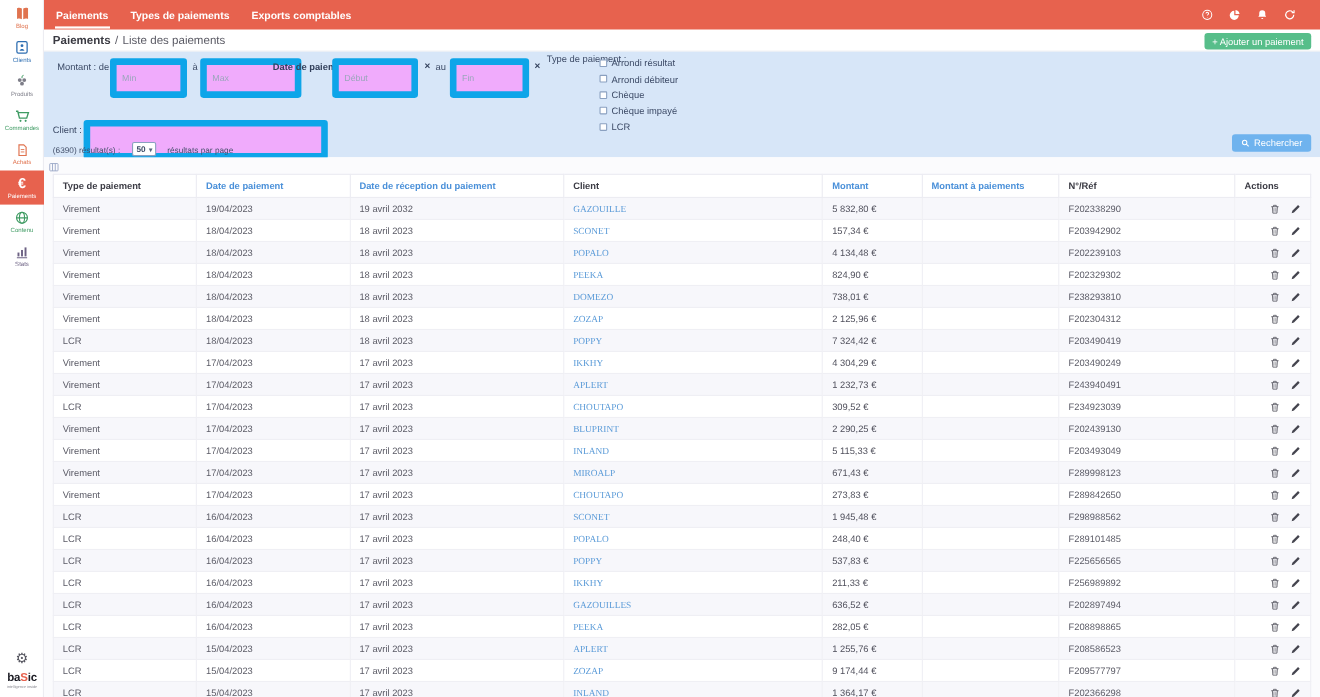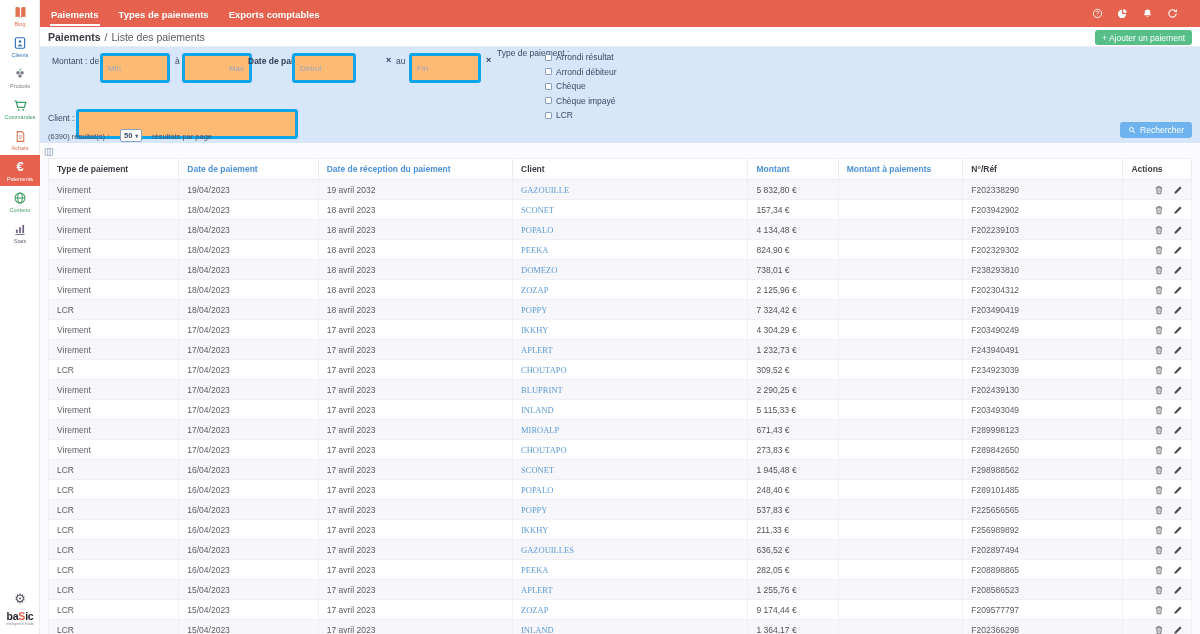--- a/index.html
+++ b/index.html
@@ -38,22 +38,22 @@
   .bc-section { font-size:10.5px; font-weight:bold; color:#3a3a42; }
   .bc-sep, .bc-page { font-size:10.5px; color:#5a5a64; margin-left:4px; }
   .add-btn { position:absolute; right:8px; top:3px; background:#57be8a; color:#fff;
     font-size:8.5px; padding:2.5px 7px; border-radius:3px; border:none; cursor:pointer;
     font-family:inherit; }
 
   
   .filter-panel { position:relative; height:96px; background:#d7e6f8;
     font-size:8.5px; color:#3c4a66; }
   .fl { position:absolute; white-space:nowrap; }
-  .filter-panel input { border:3px solid #0ea5e9; border-radius:3px; height:15px;
-    font-size:8px; padding:12px 5px; color:#3c4a66; background:#fdba74; outline:none;
+  .filter-panel input { border:6px solid #0ea5e9; border-radius:3px; height:15px;
+    font-size:8px; padding:12px 5px; color:#3c4a66; background:#f0abfc; outline:none;
     font-family:inherit; }
   .filter-panel input::placeholder { color:#9aa6bb; }
   .clear-x { font-weight:bold; color:#33415c; font-size:9px; cursor:pointer; }
   .cb-col { position:absolute; left:505px; top:5px; display:flex; flex-direction:column; gap:4.5px; }
   .cb-row { display:flex; align-items:center; gap:4px; cursor:pointer; }
   .cb { width:7px; height:7px; background:#fff; border:1px solid #8aa0c0; border-radius:1px; display:inline-block; }
   .client-input { width:222px; height:16px; }
   .results-line { font-size:7.5px; color:#44506b; }
   .pp-select { display:inline-flex; align-items:center; gap:3px; border:1px solid #8aa0c0;
     background:#fff; border-radius:2px; font-size:7.5px; padding:1px 3px; font-weight:bold;
@@ -210,24 +210,24 @@
     <span class="bc-section">Paiements</span>
     <span class="bc-sep">/</span>
     <span class="bc-page">Liste des paiements</span>
     <button class="add-btn">+ Ajouter un paiement</button>
   </div>
 
   <div class="filter-panel">
     <span class="fl" style="left:12px;top:9px">Montant : de</span>
     <input class="fl" style="left: 60px; top: 6px; width: 70px;" placeholder="Min">
     <span class="fl" style="left:135px;top:9px">à</span>
-    <input class="fl" style="left: 142px; top: 6px; width: 70px; text-align: right;" placeholder="Max">
+    <input class="fl" style="left: 142px; top: 6px; width: 92px;" placeholder="Max">
 
     <span class="fl" style="left:208px;top:9px;font-weight:bold;color:#33415c">Date de paiement :</span>
-    <input class="fl" style="left: 252px; top: 6px; width: 64px;" placeholder="Début">
+    <input class="fl" style="left: 262px; top: 6px; width: 78px;" placeholder="Début">
     <span class="fl clear-x" style="left:346px;top:8px">×</span>
     <span class="fl" style="left:356px;top:9px">au</span>
     <input class="fl" style="left: 369px; top: 6px; width: 72px;" placeholder="Fin">
     <span class="fl clear-x" style="left:446px;top:8px">×</span>
 
     <span class="fl" style="left:457px;top:1px">Type de paiement :</span>
     <div class="cb-col">
         <label class="cb-row">
        <span class="cb"></span>
        <span>Arrondi résultat</span>

